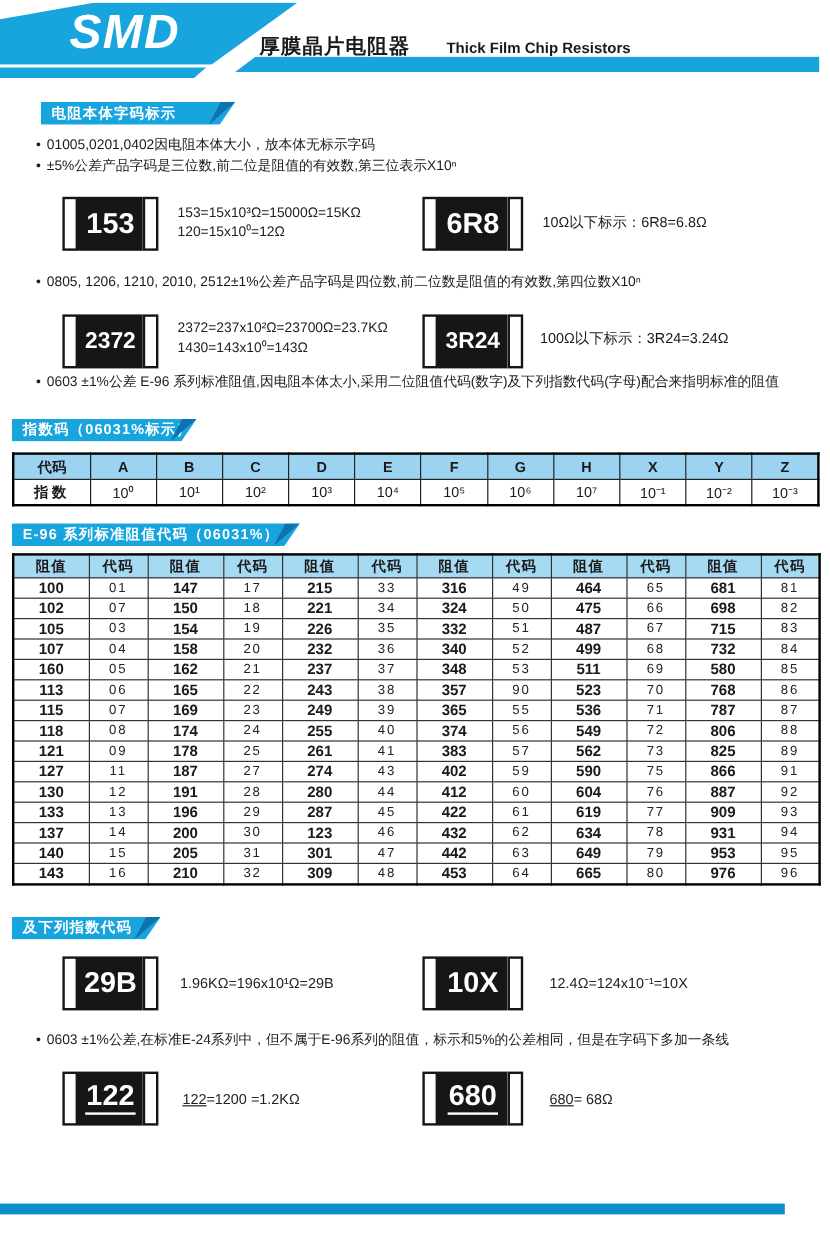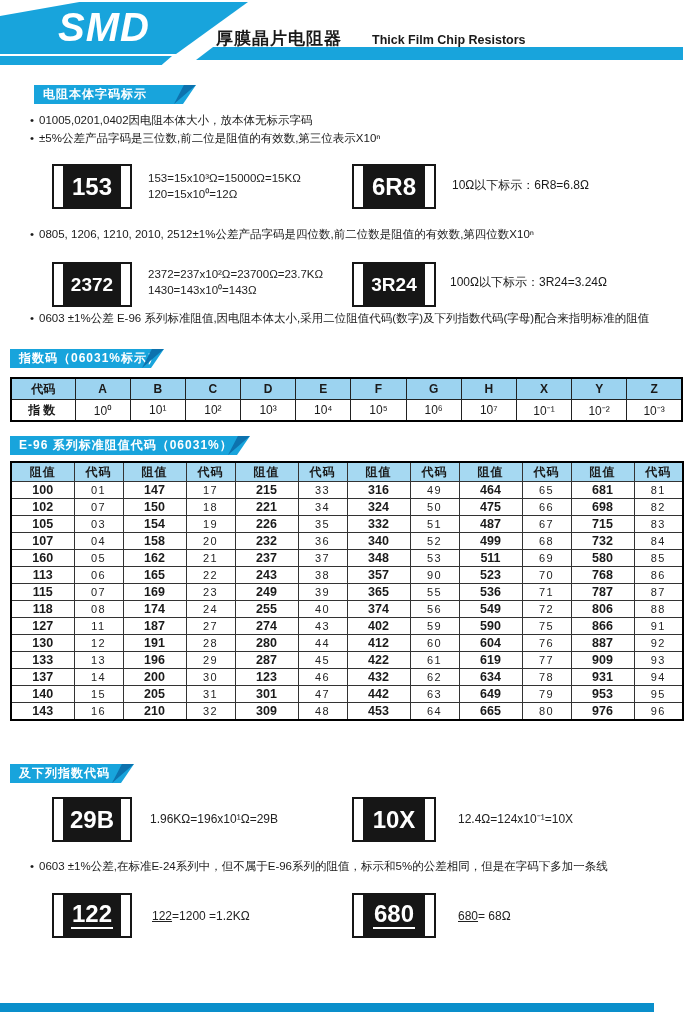--- a/index.html
+++ b/index.html
@@ -305,20 +305,34 @@
           <td class="val">255</td>
           <td class="code">40</td>
           <td class="val">374</td>
           <td class="code">56</td>
           <td class="val">549</td>
           <td class="code">72</td>
           <td class="val">806</td>
           <td class="code">88</td>
         </tr>
         <tr>
+          <td class="val">121</td>
+          <td class="code">09</td>
+          <td class="val">178</td>
+          <td class="code">25</td>
+          <td class="val">261</td>
+          <td class="code">41</td>
+          <td class="val">383</td>
+          <td class="code">57</td>
+          <td class="val">562</td>
+          <td class="code">73</td>
+          <td class="val">825</td>
+          <td class="code">89</td>
+        </tr>
+        <tr>
           <td class="val">127</td>
           <td class="code">11</td>
           <td class="val">187</td>
           <td class="code">27</td>
           <td class="val">274</td>
           <td class="code">43</td>
           <td class="val">402</td>
           <td class="code">59</td>
           <td class="val">590</td>
           <td class="code">75</td>

